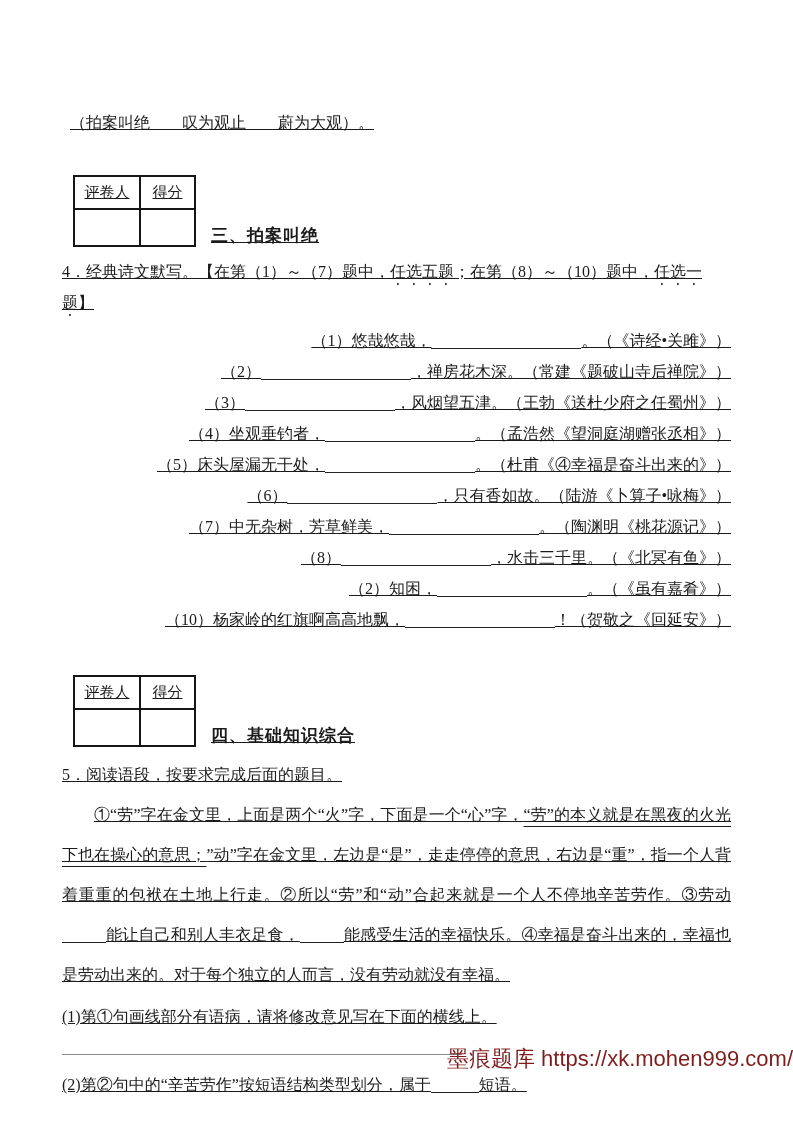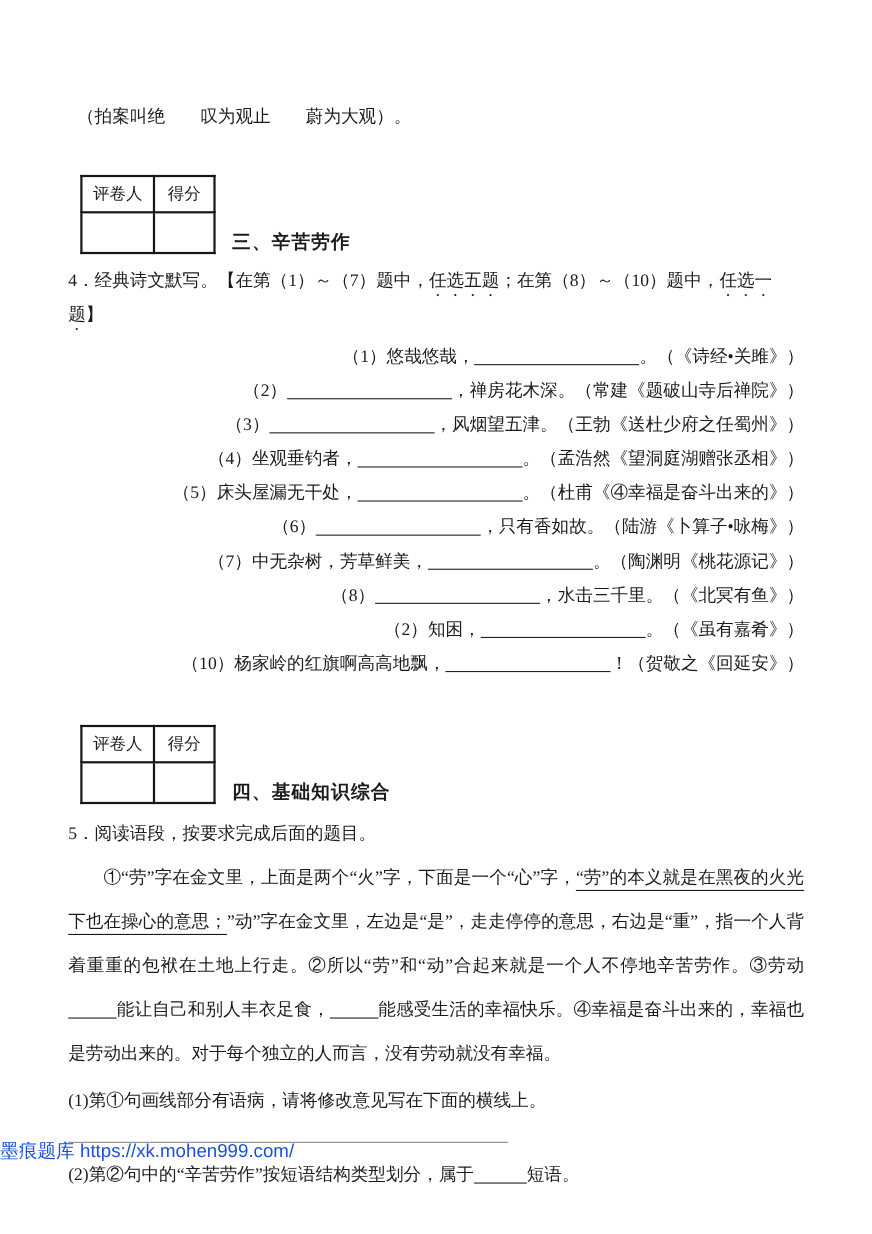--- a/index.html
+++ b/index.html
@@ -1,24 +1,25 @@
 <!DOCTYPE html>
 <html><head>
 <meta charset="utf-8">
 <style>
   html,body { margin:0; padding:0; background:#ffffff; }
   .page {
     position:relative;
     width:793px; height:1086px;
-    margin:0 auto;
+    margin:16px auto;
     background:#ffffff;
     font-family:"Liberation Serif","DejaVu Serif",serif;
     color:#1b1b1b;
     font-size:16px;
     overflow:hidden;
+    text-decoration:underline;
   }
   .content { padding:97px 62px 0 62px; }
 
   .top-line { margin:0; padding-left:8px; line-height:20px; }
 
   .section-head { display:flex; align-items:flex-end; gap:15px; margin-top:42px; margin-left:11px; }
   .section-head.second { margin-top:40px; }
   table.grader { border-collapse:collapse; }
   table.grader td {
     border:2px solid #161616;
@@ -68,24 +69,24 @@
   .subq { margin:0; line-height:33px; }
   .subq.first { margin-top:5px; }
   .answer-line {
     width:400px; height:0;
     border-bottom:1px solid #8a8a8a;
     margin:21px 0 13px 0;
   }
 
   .footer {
     position:absolute; left:0; right:0; bottom:28px;
-    text-align:left;
+    text-align:right;
     font-family:"Liberation Sans","DejaVu Sans",sans-serif;
-    font-size:17px;
-    color:#1d4ed8;
+    font-size:22px;
+    color:#7f1d1d;
   }
 </style>
 </head>
 <body>
 
 <div class="page">
   <div class="content">
 
     <p class="top-line">（拍案叫绝　　叹为观止　　蔚为大观）。</p>
 
@@ -95,21 +96,21 @@
           <tr>
             <td class="g-head">评卷人</td>
             <td class="g-head score">得分</td>
           </tr>
           <tr>
             <td class="g-empty"></td>
             <td class="g-empty"></td>
           </tr>
         </tbody>
       </table>
-      <h3 class="sec-title">三、辛苦劳作</h3>
+      <h3 class="sec-title">三、拍案叫绝</h3>
     </div>
 
     <p class="q4-intro"><span>4．经典诗文默写。【在第（1）～（7）题中，</span><span class="emph">任选五题</span><span>；在第（8）～（10）题中，</span><span class="emph">任选一题</span><span>】</span></p>
 
     <div class="q4-items">
       <p><span>（1）悠哉悠哉，</span><span class="blank"></span><span>。（《诗经•关雎》）</span></p>
       <p><span>（2）</span><span class="blank"></span><span>，禅房花木深。（常建《题破山寺后禅院》）</span></p>
       <p><span>（3）</span><span class="blank"></span><span>，风烟望五津。（王勃《送杜少府之任蜀州》）</span></p>
       <p><span>（4）坐观垂钓者，</span><span class="blank"></span><span>。（孟浩然《望洞庭湖赠张丞相》）</span></p>
       <p><span>（5）床头屋漏无干处，</span><span class="blank"></span><span>。（杜甫《④幸福是奋斗出来的》）</span></p>

